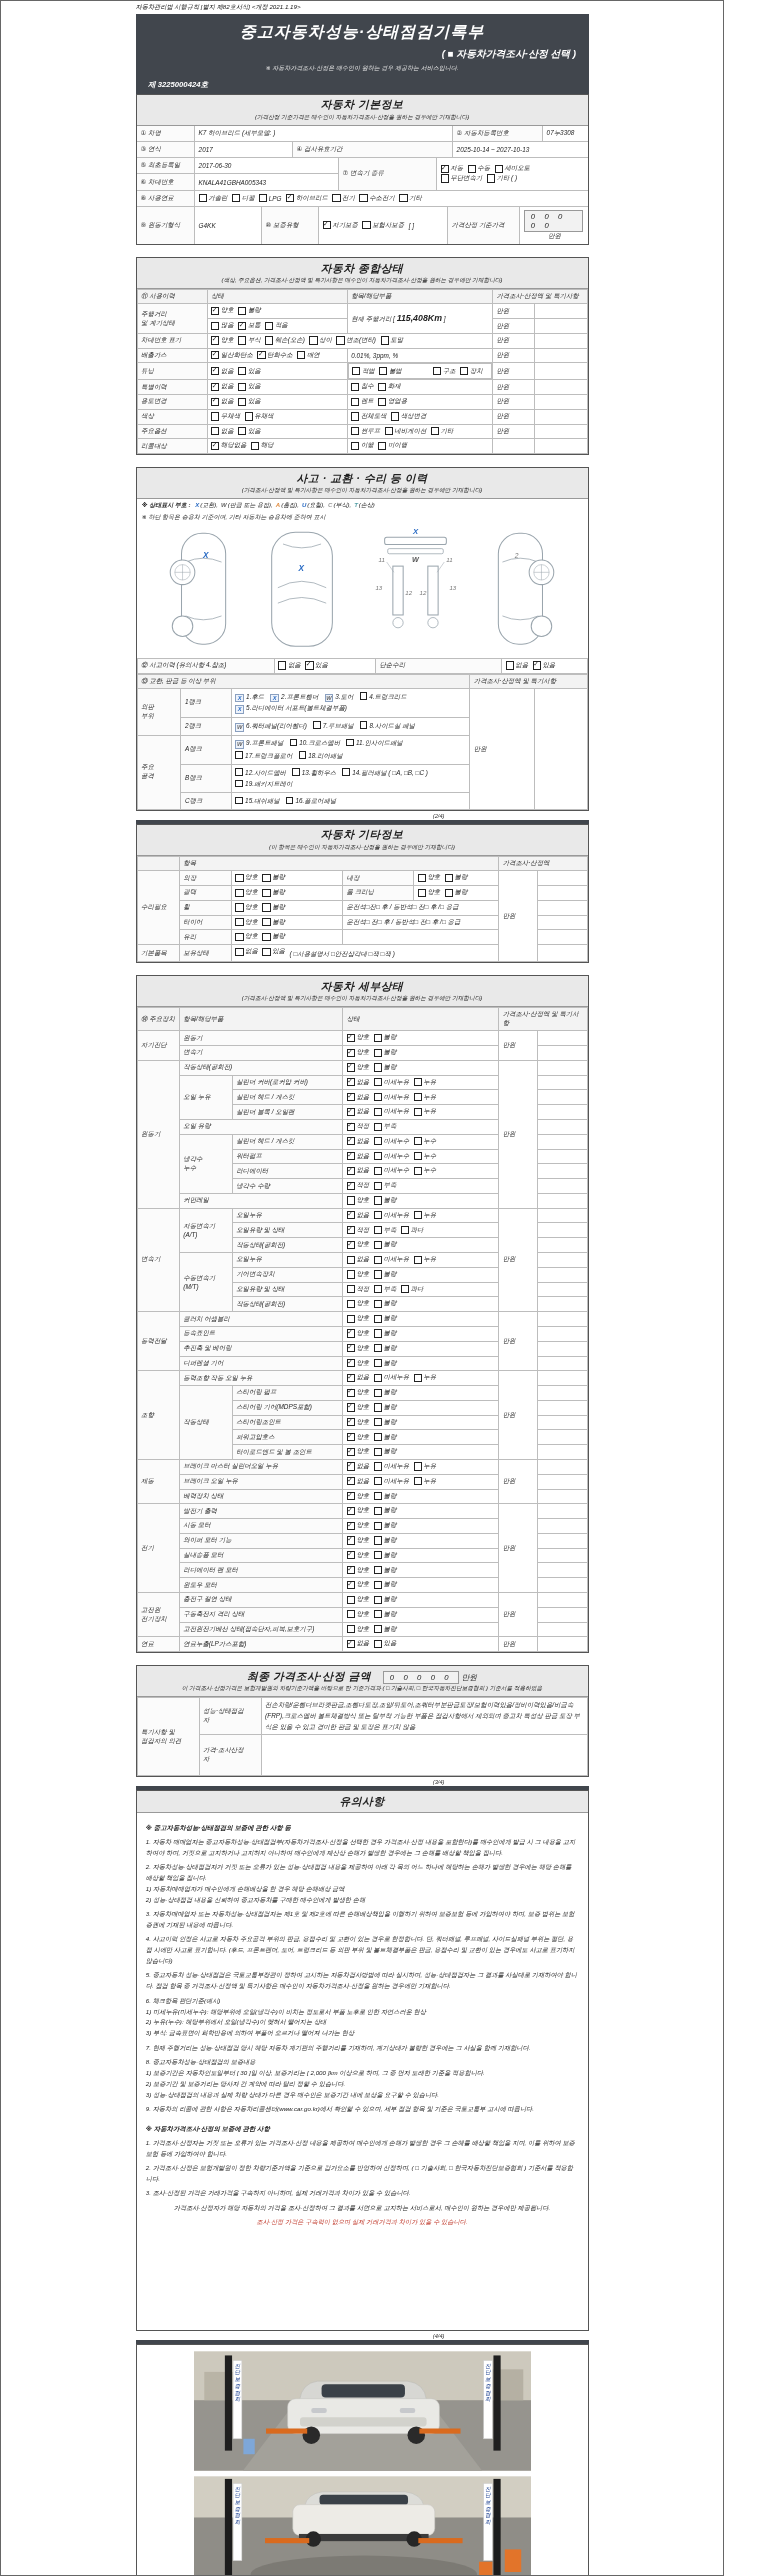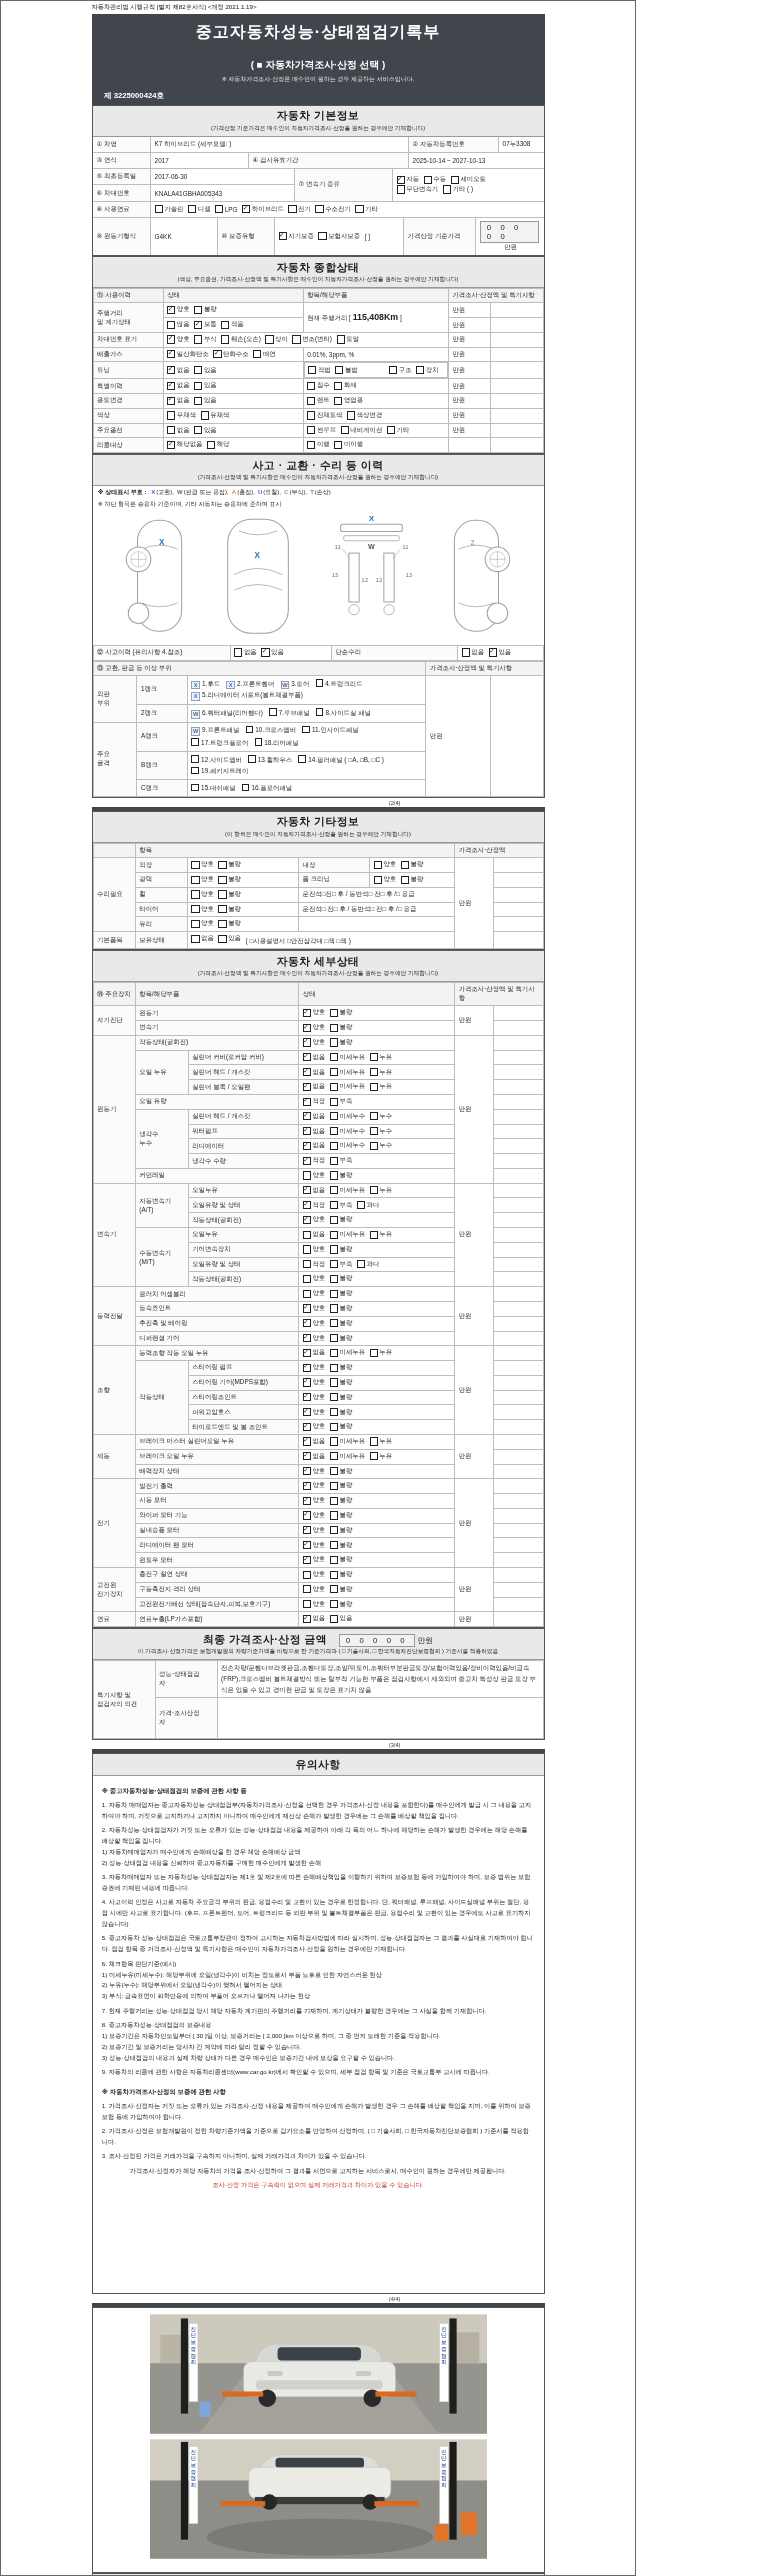--- a/index.html
+++ b/index.html
@@ -1,28 +1,28 @@
 <!DOCTYPE html>
 <html style="font-size:8.2px"><head>
 <meta charset="utf-8">
 <style>
   html,body{margin:0;padding:0;background:#fff;}
   body{font-family:"Liberation Sans","DejaVu Sans",sans-serif;color:#222;}
-  .canvas{width:636px;height:2576px;position:relative;background:#fff;border:1px solid #666;box-sizing:border-box;overflow:hidden;}
+  .canvas{width:724px;height:2576px;position:relative;background:#fff;border:1px solid #666;box-sizing:border-box;overflow:hidden;font-style:italic;}
   .doc{width:453px;margin:0 auto;}
   .lawline{width:453px;margin:2.1px auto 2.1px auto;font-size:6.2px;color:#111;}
   
   .titlebox{background:#41464d;color:#fff;padding:5.2px 12.4px 4.1px 12.4px;position:relative;}
   .doc-title{text-align:center;font-size:16px;font-weight:bold;letter-spacing:1px;margin-top:3.1px;}
-  .doc-sub{text-align:center;font-size:9.8px;font-weight:bold;margin-top:16px;}
+  .doc-sub{text-align:right;font-size:9.8px;font-weight:bold;margin-top:5px;}
   .doc-note{text-align:center;font-size:6px;margin-top:2.1px;color:#e8e8e8;}
   .doc-no{font-size:7.7px;font-weight:bold;margin-top:7px;}
   
   .sec{border:1px solid #555;border-top:1px solid #555;margin-top:0;background:#fff;}
-  .sec + .sec{margin-top:0;}
+  .sec + .sec{margin-top:12px;}
   .sec-head{background:#e9e9e9;border-bottom:0.5px solid #999;text-align:center;padding:3.6px 0 3.1px 0;}
   .sec-title{font-size:10.8px;font-weight:bold;letter-spacing:0.5px;}
   .sec-sub{font-size:5.7px;margin-top:1.5px;color:#222;}
   
   table.tbl{width:100%;border-collapse:collapse;font-size:6.4px;}
   table.tbl td,table.tbl th{border:0.5px solid #bdbdbd;padding:2.1px 3.6px;text-align:left;font-weight:normal;vertical-align:middle;}
   .lab{background:#fbfbfb;}
   .hrow td{background:#f3f3f3;}
   .cen{text-align:center;}
   .price{text-align:center;color:#222;}

